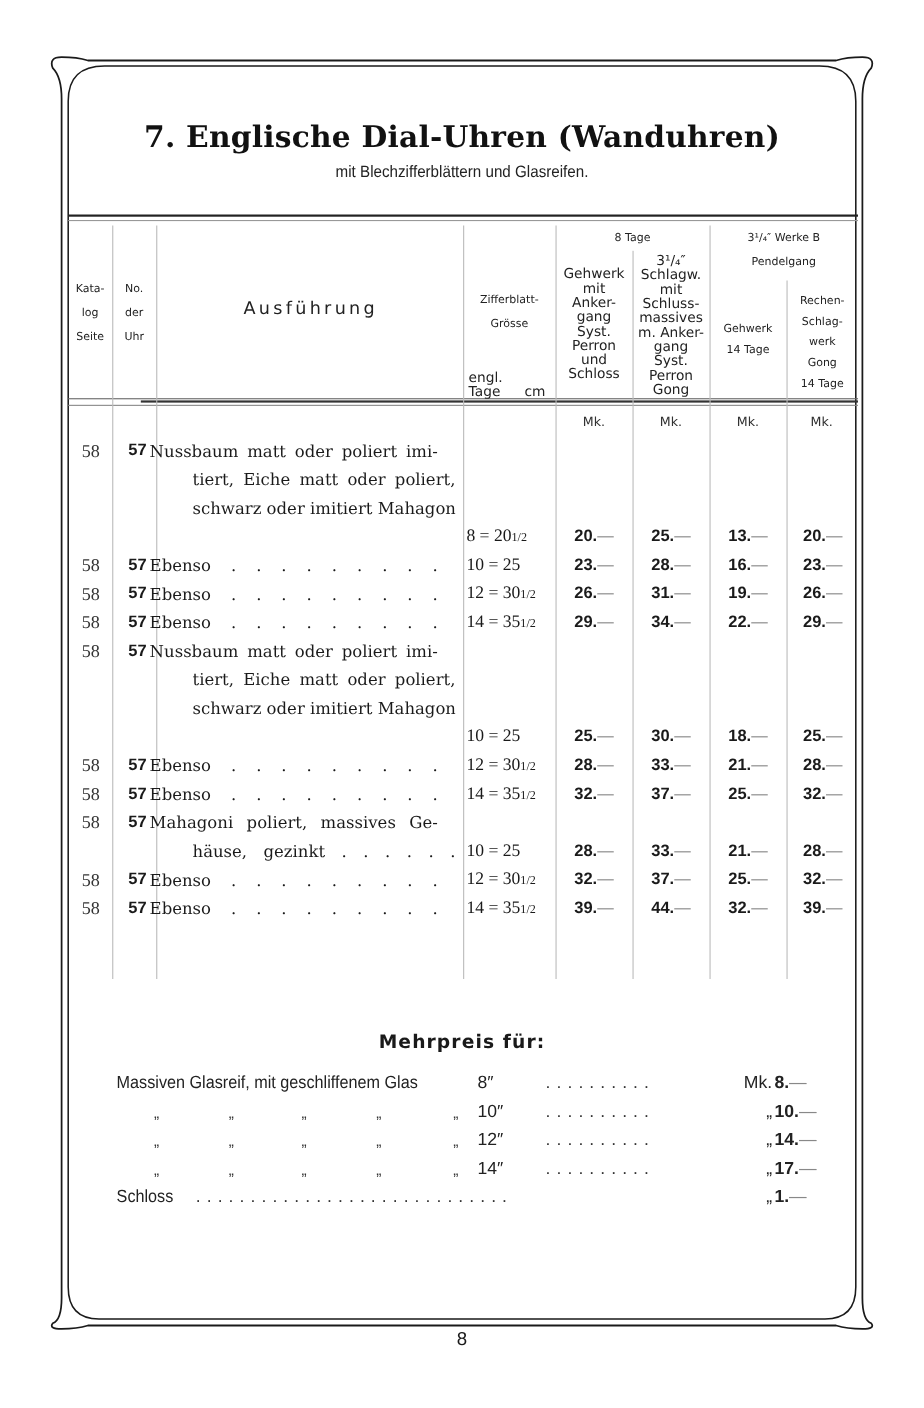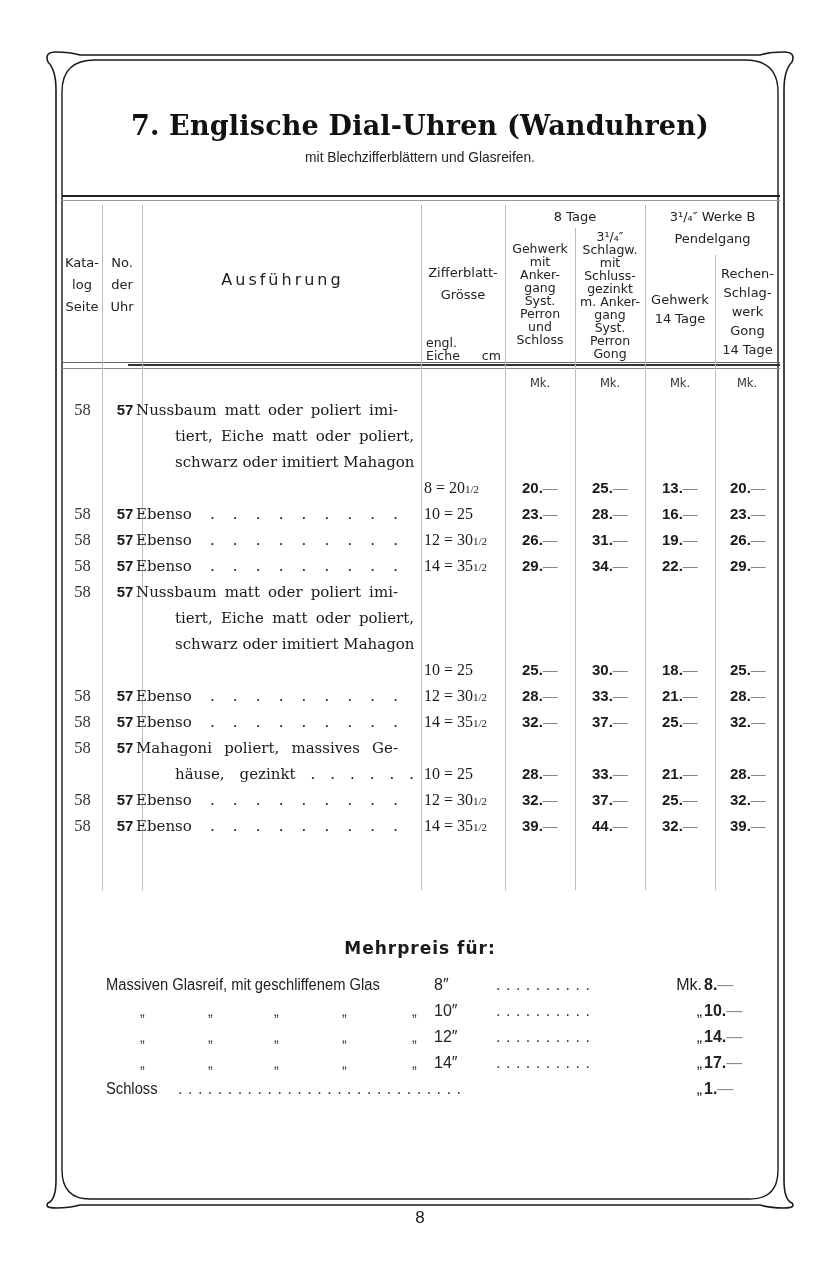--- a/index.html
+++ b/index.html
@@ -15,21 +15,21 @@
   .subtitle {
     position: absolute; top: 148px; left: 60px; width: 720px; text-align: center;
     font-family: "Liberation Sans", sans-serif; font-size: 15px; color: #222; transform: scaleX(0.92);
   }
   .rule { position: absolute; background: #222; }
   .vline { position: absolute; width: 1px; background: #bbb; }
   .hdr {
     position: absolute; text-align: center; font-family: "DejaVu Sans", sans-serif; color: #222;
   }
   .hdr-sm { font-size: 12.5px; line-height: 13px; }
-  .hdr-md { font-size: 13px; line-height: 22px; }
+  .hdr-md { font-size: 10px; line-height: 22px; }
   .ausf {
     position: absolute; left: 145px; width: 275px; top: 270px; text-align: center;
     font-family: "DejaVu Sans", sans-serif; font-size: 16px; letter-spacing: 3px; color: #222;
   }
   .mk { position: absolute; top: 376px; font-family: "DejaVu Sans", sans-serif; font-size: 11.5px; text-align:center; width: 70px; color:#333; }
   .row { position: absolute; left: 60px; width: 720px; height: 26px; font-size: 16px; line-height: 26px; }
   .c-seite { position: absolute; left: 0; width: 45px; text-align: center; font-family: "Liberation Serif", serif; font-size: 16.5px; color:#333;}
   .c-nr { position: absolute; left: 45px; width: 40px; text-align: center; font-family: "Liberation Sans", sans-serif; font-weight: bold; font-size: 15px; }
   .c-desc { position: absolute; left: 76px; width: 262px; font-family: "DejaVu Serif", serif; font-size: 15px; white-space: nowrap; overflow: hidden; }
   .c-desc.indent { left: 115px; width: 239px; }
@@ -90,39 +90,39 @@
   <div>der</div>
   <div>Uhr</div>
 </div>
 <div class="ausf">Ausführung</div>
 <div class="hdr hdr-md" style="left:421px; top:262px; width:84px;">
   <div>Zifferblatt-</div>
   <div>Grösse</div>
 </div>
 <div class="hdr hdr-sm" style="left:426px; top:336px; width:78px; text-align:left;">
   <div>engl.</div>
-  <div><span>Eiche</span><span style="margin-left:22px;">cm</span></div>
+  <div><span>Tage</span><span style="margin-left:22px;">cm</span></div>
 </div>
 <div class="hdr hdr-md" style="left:505px; top:206px; width:140px;">8 Tage</div>
 <div class="hdr hdr-sm" style="left:505px; top:242px; width:70px;" id="h-geh">
     <div>Gehwerk</div>
     <div>mit</div>
     <div>Anker-</div>
     <div>gang</div>
     <div>Syst.</div>
     <div>Perron</div>
     <div>und</div>
     <div>Schloss</div>
   </div>
 <div class="hdr hdr-sm" style="left:575px; top:230px; width:70px;" id="h-schl">
     <div>3¹/₄″</div>
     <div>Schlagw.</div>
     <div>mit</div>
     <div>Schluss-</div>
-    <div>gezinkt</div>
+    <div>massives</div>
     <div>m. Anker-</div>
     <div>gang</div>
     <div>Syst.</div>
     <div>Perron</div>
     <div>Gong</div>
   </div>
 <div class="hdr hdr-md" style="left:645px; top:206px; width:135px;">
   <div>3¹/₄″ Werke B</div>
   <div>Pendelgang</div>
 </div>

